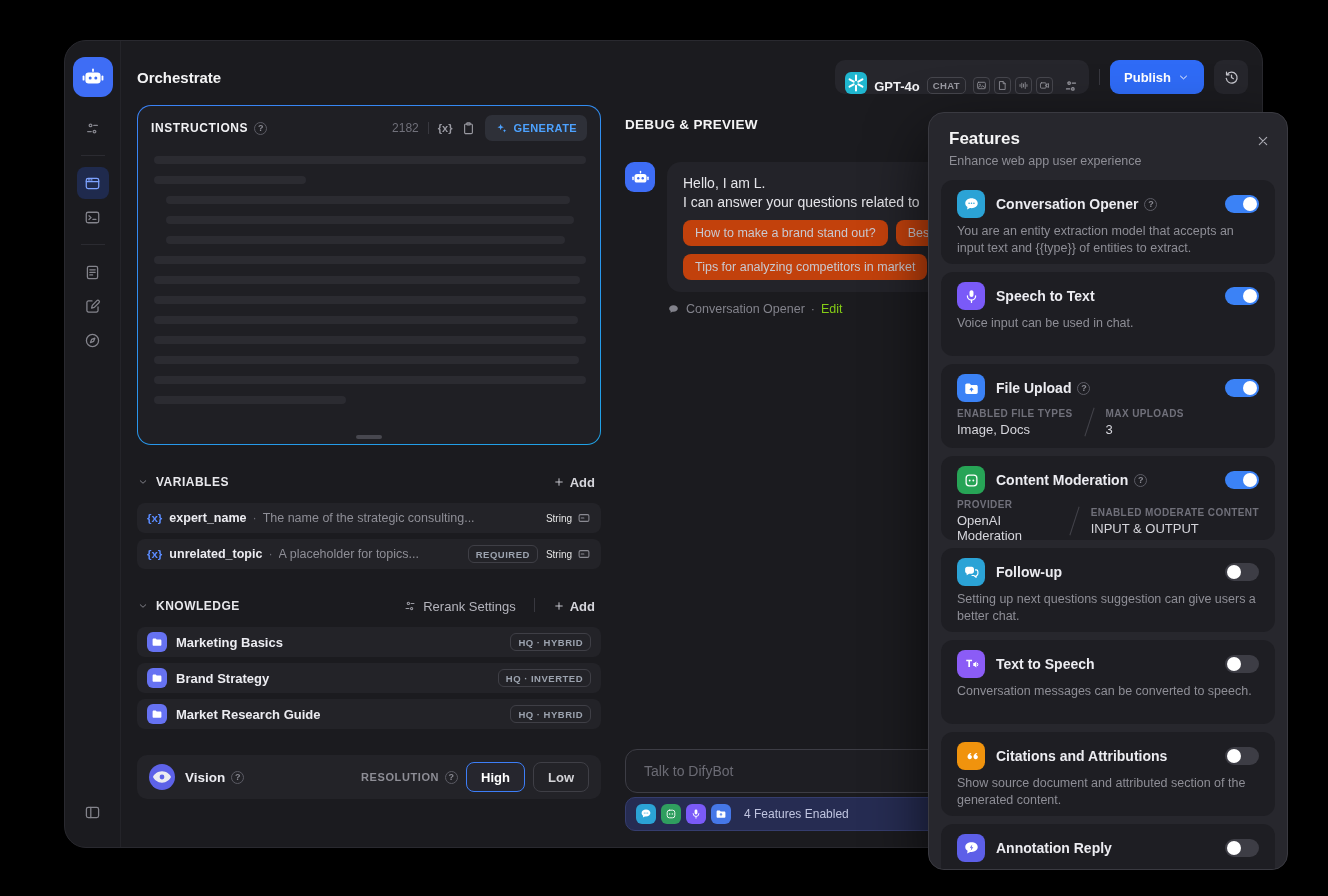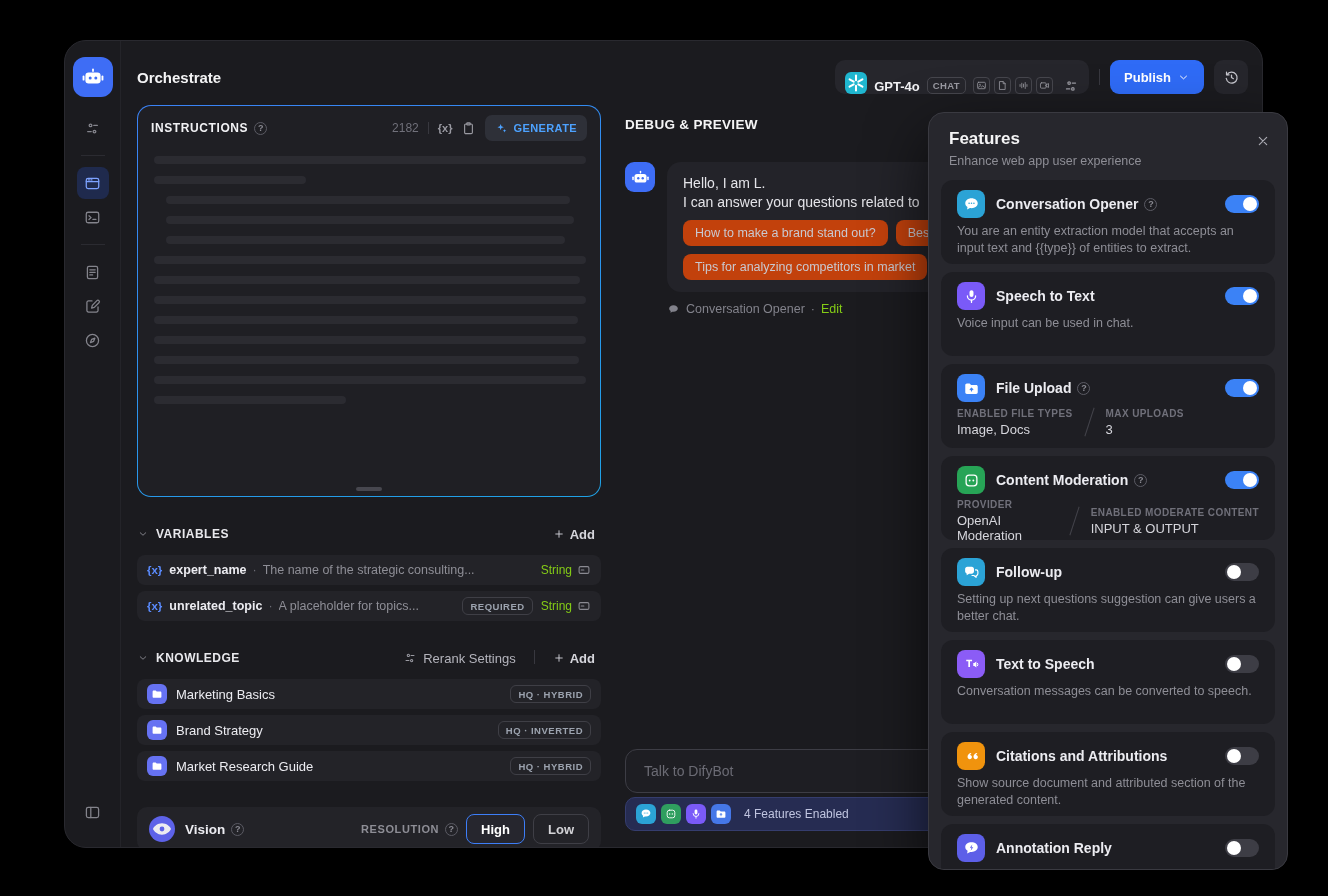--- a/index.html
+++ b/index.html
@@ -32,21 +32,21 @@
   .cap .ic{width:11px;height:11px}
   .pill-sliders{color:#9a9aa2;width:16px;height:16px;margin-left:3px}
   .vdiv{width:1px;height:16px;background:#38383f}
   .publish-btn{height:34px;background:#2f6bf6;border-radius:9px;color:#fff;font-size:13px;font-weight:700;display:flex;align-items:center;gap:6px;padding:0 14px;border:0;cursor:pointer}
   .publish-btn .ic{width:13px;height:13px}
   .icon-btn{width:34px;height:34px;border-radius:9px;background:#26262c;color:#c6c6cd;display:flex;align-items:center;justify-content:center;border:0;cursor:pointer}
   .icon-btn .ic{width:17px;height:17px}
 
   
   .left-col{position:absolute;left:72px;top:64px;width:464px}
-  .instr{height:392px;border-radius:14px;border:1.5px solid transparent;background:linear-gradient(#1f1f24,#1f1f24) padding-box,linear-gradient(160deg,#3b82f6,#1fa2e6) border-box;position:relative}
+  .instr{height:340px;border-radius:14px;border:1.5px solid transparent;background:linear-gradient(#1f1f24,#1f1f24) padding-box,linear-gradient(160deg,#3b82f6,#1fa2e6) border-box;position:relative}
   .instr-head{display:flex;align-items:center;height:44px;padding:0 13px}
   .instr-title{font-size:12px;font-weight:700;letter-spacing:.6px;color:#f1f1f4}
   .help{width:13px;height:13px;border:1.2px solid #5b5b64;border-radius:50%;color:#8a8a92;font-size:9px;display:inline-flex;align-items:center;justify-content:center;font-weight:700;margin-left:6px;flex:none}
   .instr-right{margin-left:auto;display:flex;align-items:center;gap:9px}
   .count{font-size:12px;color:#70707a}
   .tool-ic{color:#9a9aa2;width:15px;height:15px;cursor:pointer}
   .xvar{color:#9a9aa2;font-size:11px;font-weight:700;cursor:pointer}
   .gen-btn{height:26px;border-radius:7px;background:#2e3038;display:flex;align-items:center;gap:5px;padding:0 10px;color:#4da2ff;font-size:11px;font-weight:800;letter-spacing:.4px;border:0;cursor:pointer}
   .gen-btn .ic{width:13px;height:13px}
   .skeleton{padding:6px 16px 0}
@@ -62,25 +62,25 @@
   .rerank{display:flex;align-items:center;gap:6px;font-size:13px;color:#b4b4bc;background:none;border:0;cursor:pointer}
   .rerank .ic{width:14px;height:14px;color:#9a9aa2}
   .rows{margin-top:10px}
   .row{height:30px;background:#232328;border-radius:8px;display:flex;align-items:center;padding:0 10px;margin-bottom:6px;font-size:12.5px;cursor:pointer}
   .var-token{color:#5b8cff;font-weight:800;font-size:11.5px;flex:none}
   .var-name{font-weight:700;color:#ececf1;margin-left:7px;flex:none}
   .dot{color:#6b6b74;margin:0 6px;flex:none}
   .var-desc{color:#8e8e96;white-space:nowrap;overflow:hidden;text-overflow:ellipsis;flex:1}
   .pill-badge{border:1px solid #3f3f46;border-radius:6px;font-size:9.5px;letter-spacing:.5px;color:#9ca3af;padding:2.5px 7px;font-weight:600;flex:none}
   .var-right{display:flex;align-items:center;gap:8px;margin-left:8px;flex:none}
-  .var-type{color:#84cc16;display:flex;align-items:center;gap:5px;font-size:12px}
+  .var-type{color:#e5e5e5;display:flex;align-items:center;gap:5px;font-size:10px}
   .var-type .ic{width:14px;height:14px;color:#8a8a92}
   .kn-ic{width:20px;height:20px;border-radius:6px;background:#6672f2;display:flex;align-items:center;justify-content:center;margin-right:9px;flex:none}
   .kn-ic .ic{width:12px;height:12px;color:#fff}
-  .kn-name{font-size:13px;font-weight:400;color:#ececf1;flex:1}
+  .kn-name{font-size:13px;font-weight:700;color:#ececf1;flex:1}
 
   .vision-card{margin-top:26px;height:44px;background:#232328;border-radius:10px;display:flex;align-items:center;padding:0 12px}
   .vision-ic{width:26px;height:26px;border-radius:50%;background:#5d62e8;display:flex;align-items:center;justify-content:center;margin-right:10px}
   .vision-title{font-size:13.5px;font-weight:700}
   .res-label{margin-left:auto;font-size:11px;letter-spacing:.6px;color:#8e8e96;font-weight:600;display:flex;align-items:center}
   .res-btn{height:30px;border-radius:8px;border:1px solid #3f3f46;background:transparent;color:#d4d4d8;font-size:13px;font-weight:600;padding:0 14px;margin-left:8px;display:flex;align-items:center;cursor:pointer}
   .res-btn.sel{border:1.5px solid #3d7ef8;background:#26262e;color:#fff;font-weight:700}
 
   
   .debug{position:absolute;left:544px;top:64px;right:16px;bottom:8px}

